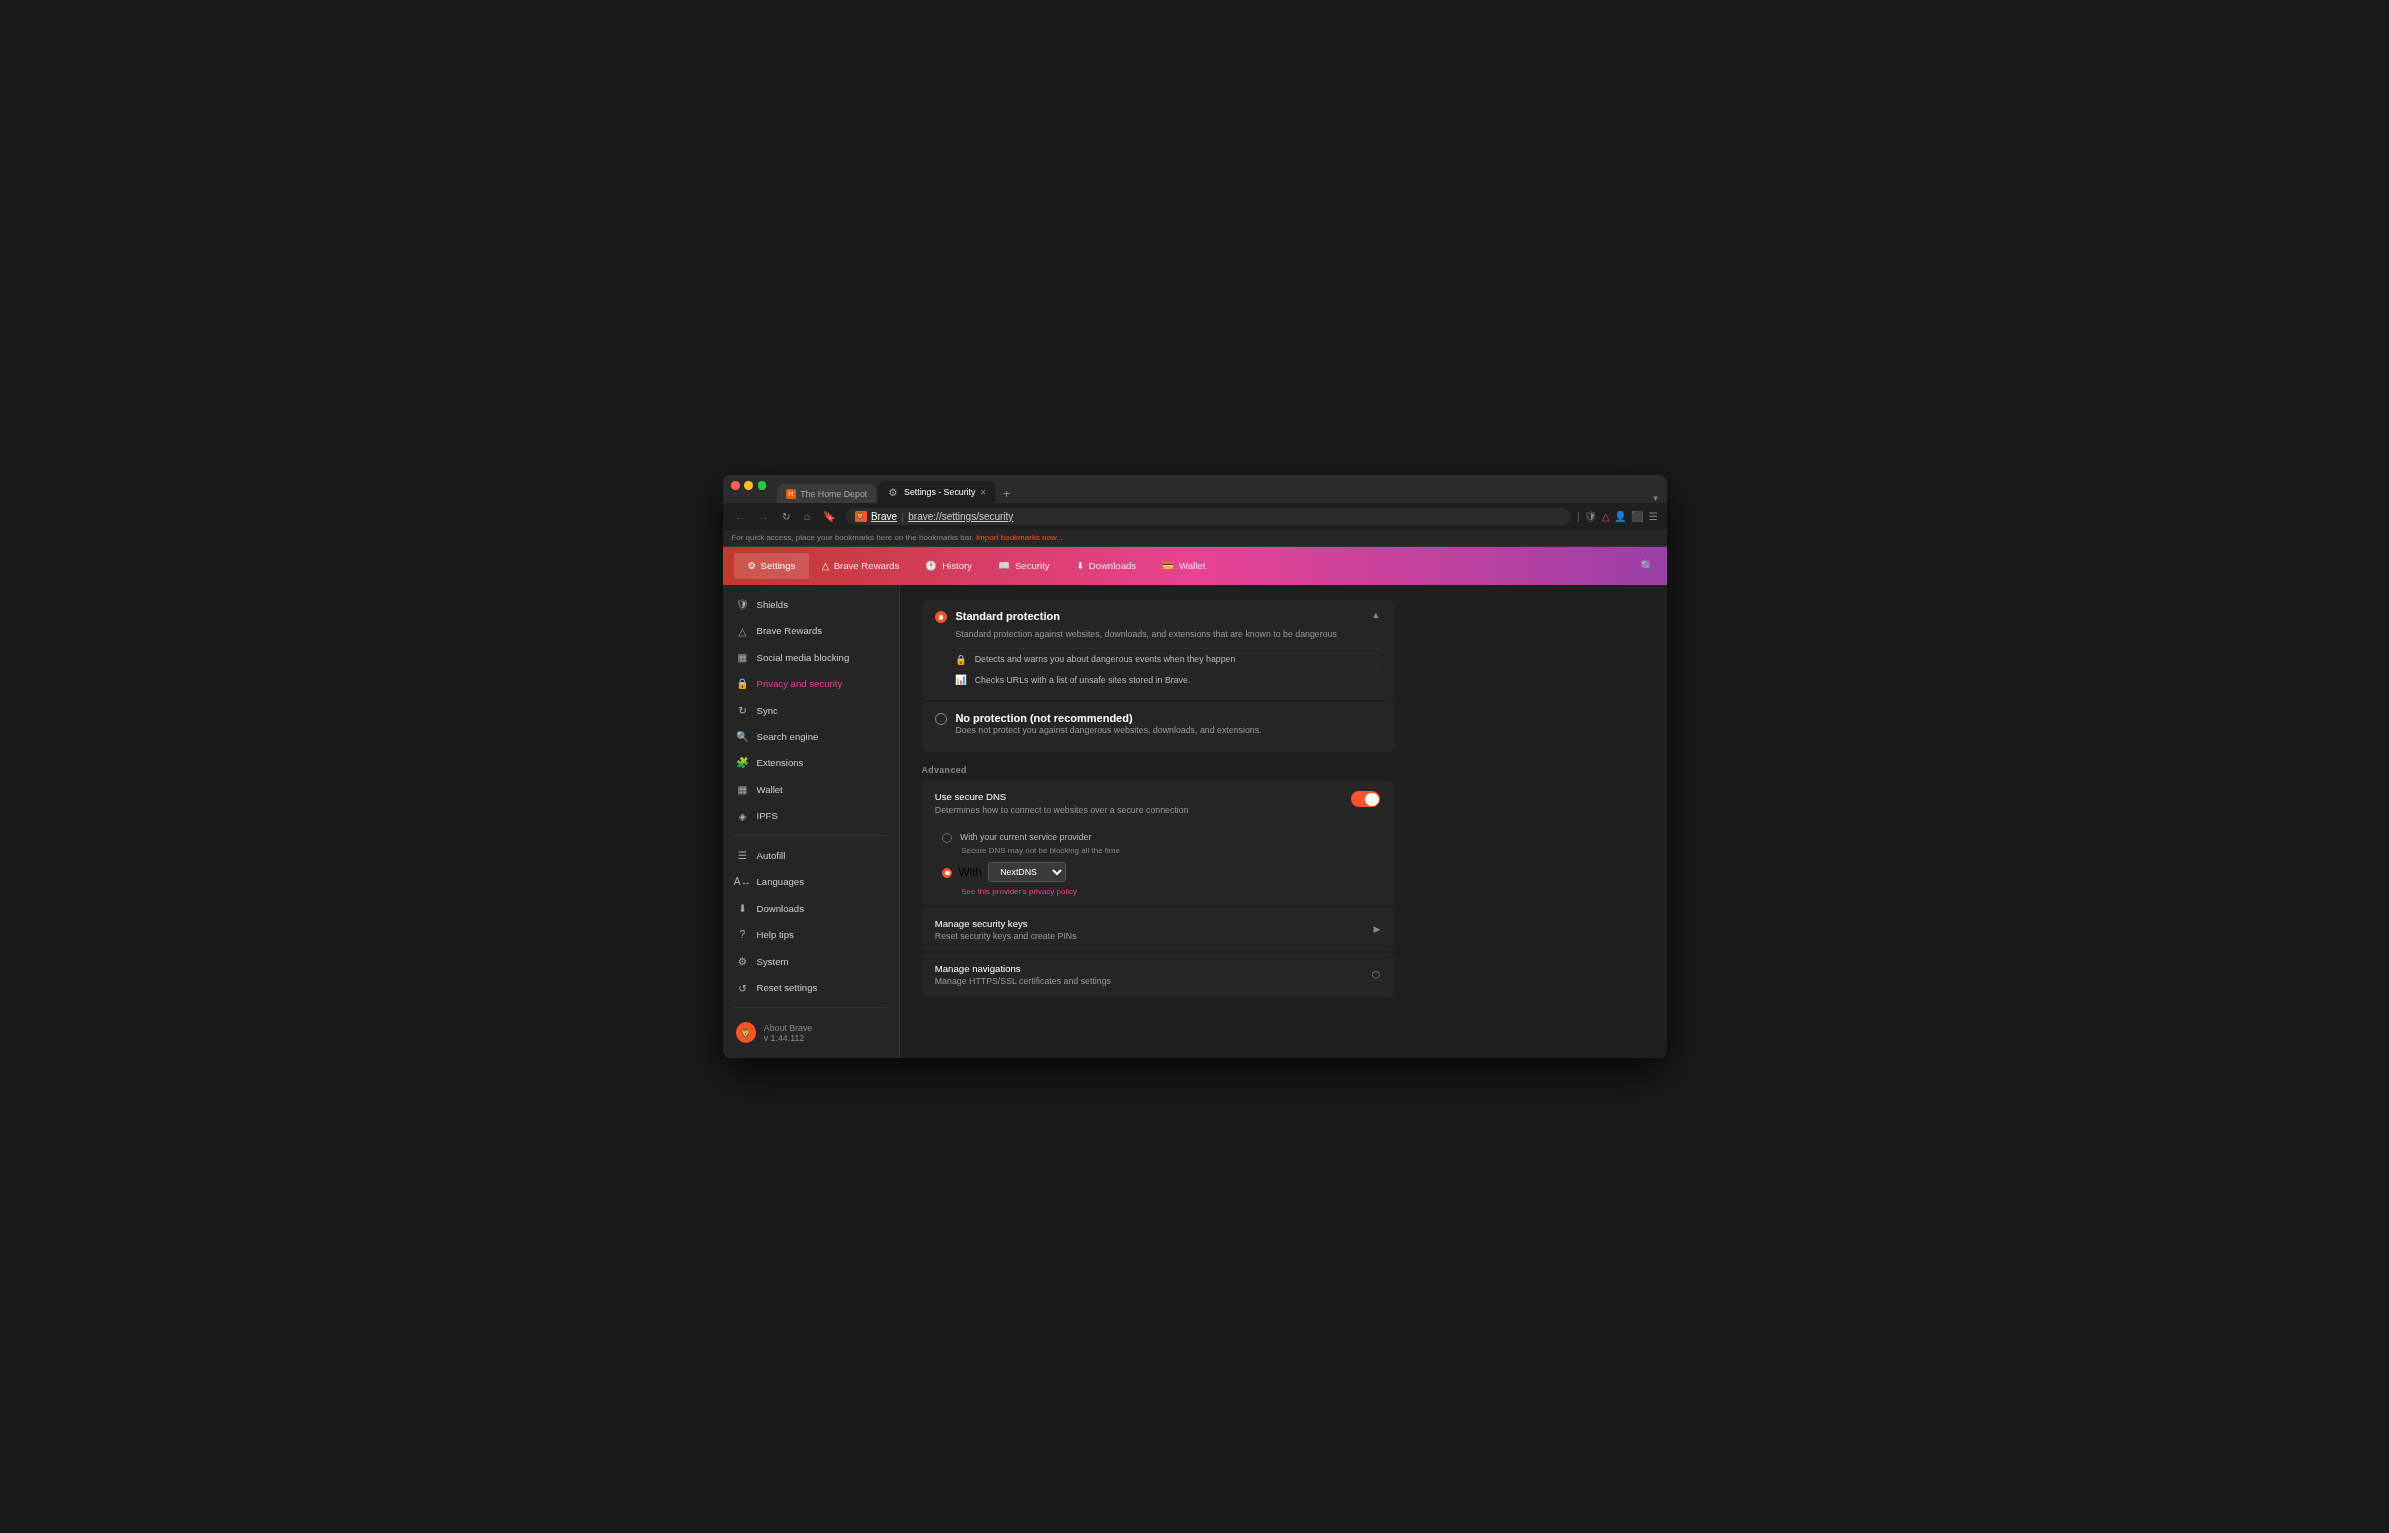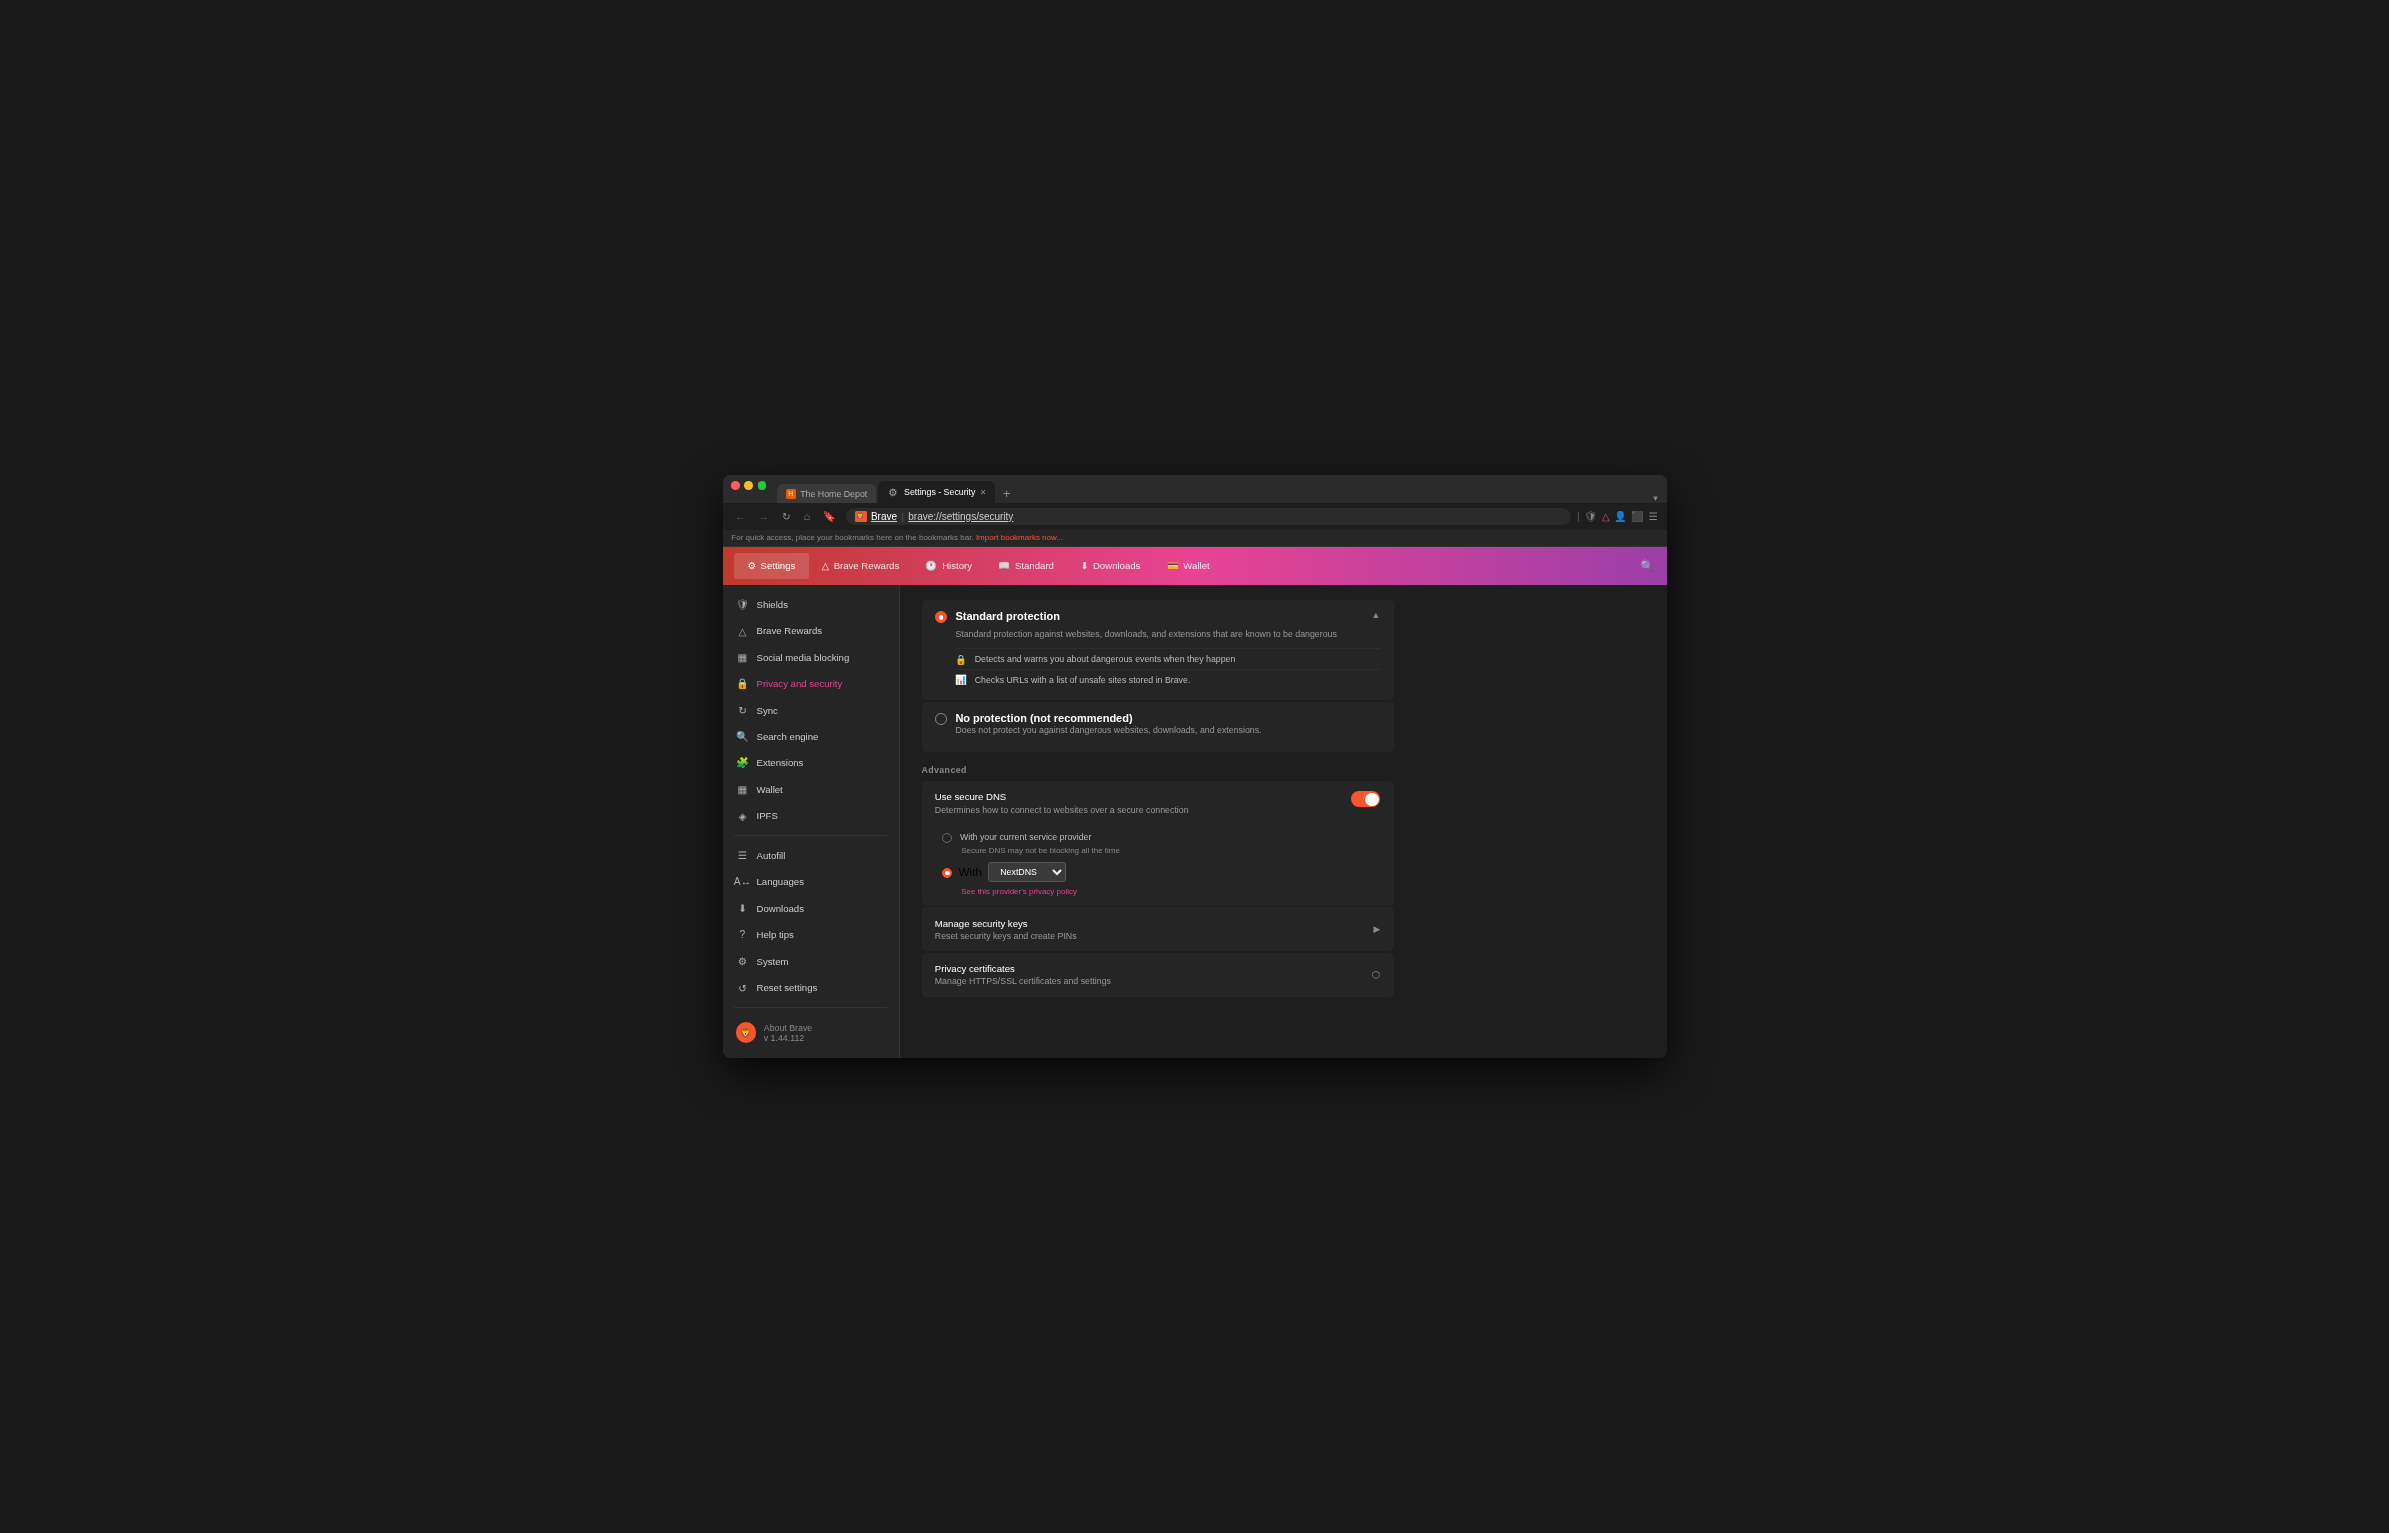--- a/index.html
+++ b/index.html
@@ -526,21 +526,21 @@
     <div class="nav-item">
       <span>△</span>
       <span>Brave Rewards</span>
     </div>
     <div class="nav-item">
       <span>🕐</span>
       <span>History</span>
     </div>
     <div class="nav-item">
       <span>📖</span>
-      <span>Standard</span>
+      <span>Security</span>
     </div>
     <div class="nav-item">
       <span>⬇</span>
       <span>Downloads</span>
     </div>
     <div class="nav-item">
       <span>💳</span>
       <span>Wallet</span>
     </div>
     <div class="nav-search">🔍</div>
@@ -701,21 +701,21 @@
         <div class="action-row">
           <div class="action-row-info">
             <div class="action-title">Manage security keys</div>
             <div class="action-desc">Reset security keys and create PINs</div>
           </div>
           <div class="action-arrow">▶</div>
         </div>
 
         <div class="action-row">
           <div class="action-row-info">
-            <div class="action-title">Privacy certificates</div>
+            <div class="action-title">Manage navigations</div>
             <div class="action-desc">Manage HTTPS/SSL certificates and settings</div>
           </div>
           <div class="ext-link-icon">⬡</div>
         </div>
 
       </div>
     </div>
   </div>
 </div>
 

